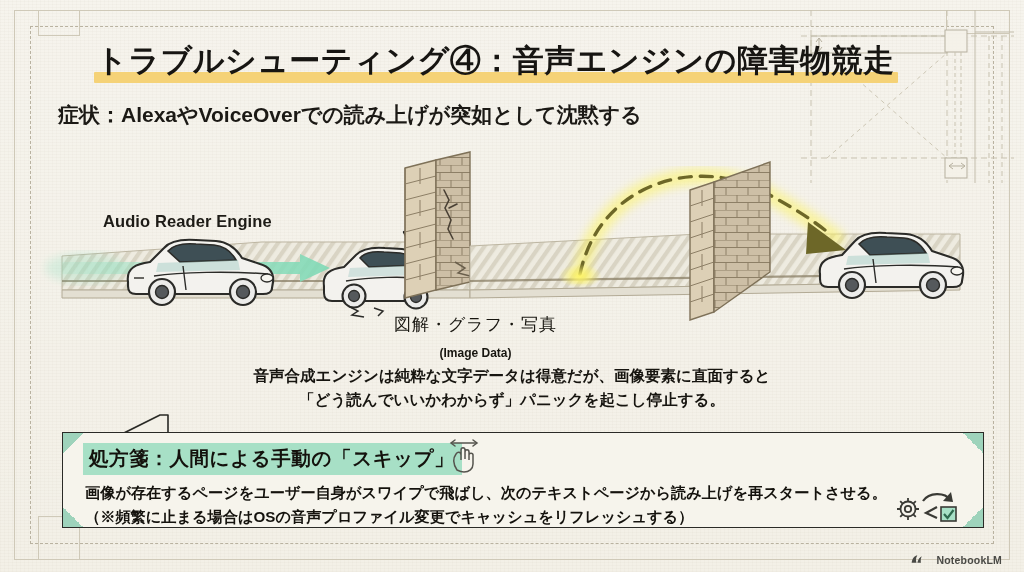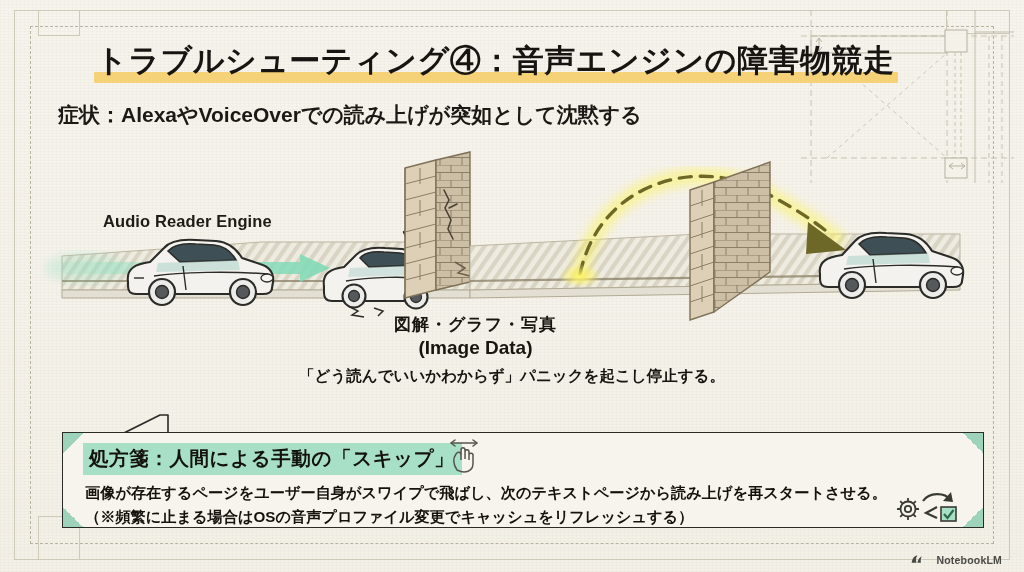--- a/index.html
+++ b/index.html
@@ -63,25 +63,25 @@
   .engine-label {
     position:absolute; left:103px; top:212px;
     font-family:"Liberation Sans", sans-serif;
     font-weight:700; font-size:16.5px; color:#1d1b16; letter-spacing:0.1px;
   }
   .imgdata-label {
     position:absolute; left:0; top:313px; width:1024px; text-align:center;
     pointer-events:none;
   }
   .imgdata-label .jp {
-    display:block; font-weight:700; font-size:17px; color:#17150f;
+    display:block; font-weight:400; font-size:17px; color:#17150f;
     letter-spacing:1px;
   }
   .imgdata-label .en {
-    display:block; font-weight:700; font-size:19px; color:#17150f; margin-top:1px;
+    display:block; font-weight:700; font-size:12px; color:#17150f; margin-top:10px;
   }
   .imgdata-label .inner { display:inline-block; margin-left:-73px; }
   
   .explain {
     position:absolute; left:0; top:364px; width:1024px; text-align:center;
     font-weight:700; font-size:15.5px; line-height:1.58; color:#16140f;
   }
   .explain .ln { display:block; }
   
   .sol-box {
@@ -291,20 +291,21 @@
   <div class="engine-label">Audio Reader Engine</div>
 
   <div class="imgdata-label">
     <span class="inner">
       <span class="jp">図解・グラフ・写真</span>
       <span class="en">(Image Data)</span>
     </span>
   </div>
 
   <div class="explain">
+    <span class="ln">音声合成エンジンは純粋な文字データは得意だが、画像要素に直面すると</span>
     <span class="ln">「どう読んでいいかわからず」パニックを起こし停止する。</span>
   </div>
 
   <svg class="sol-notch" viewBox="0 0 80 20">
     <path d="M0 19 L36 1 L44 1 L44 19" fill="#f3f0e7" stroke="#2a2a26" stroke-width="1.6" stroke-linejoin="round"></path>
   </svg>
 
   <div class="sol-box">
     <div class="corner-tri ct-tl"></div>
     <div class="corner-tri ct-tr"></div>

